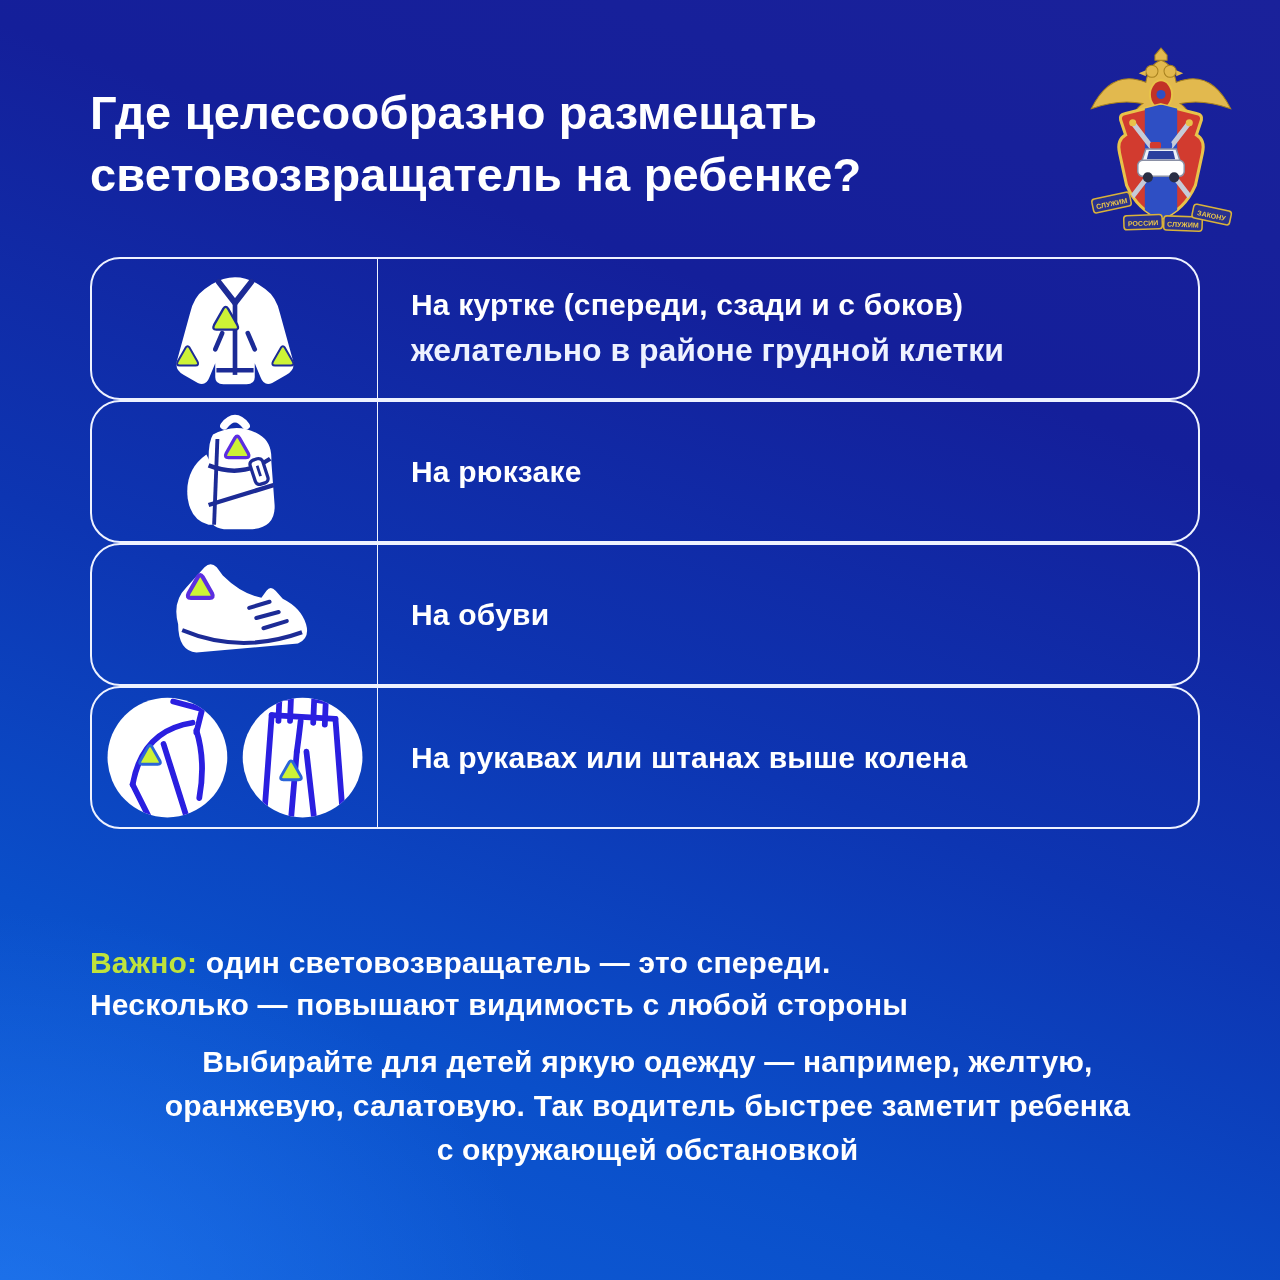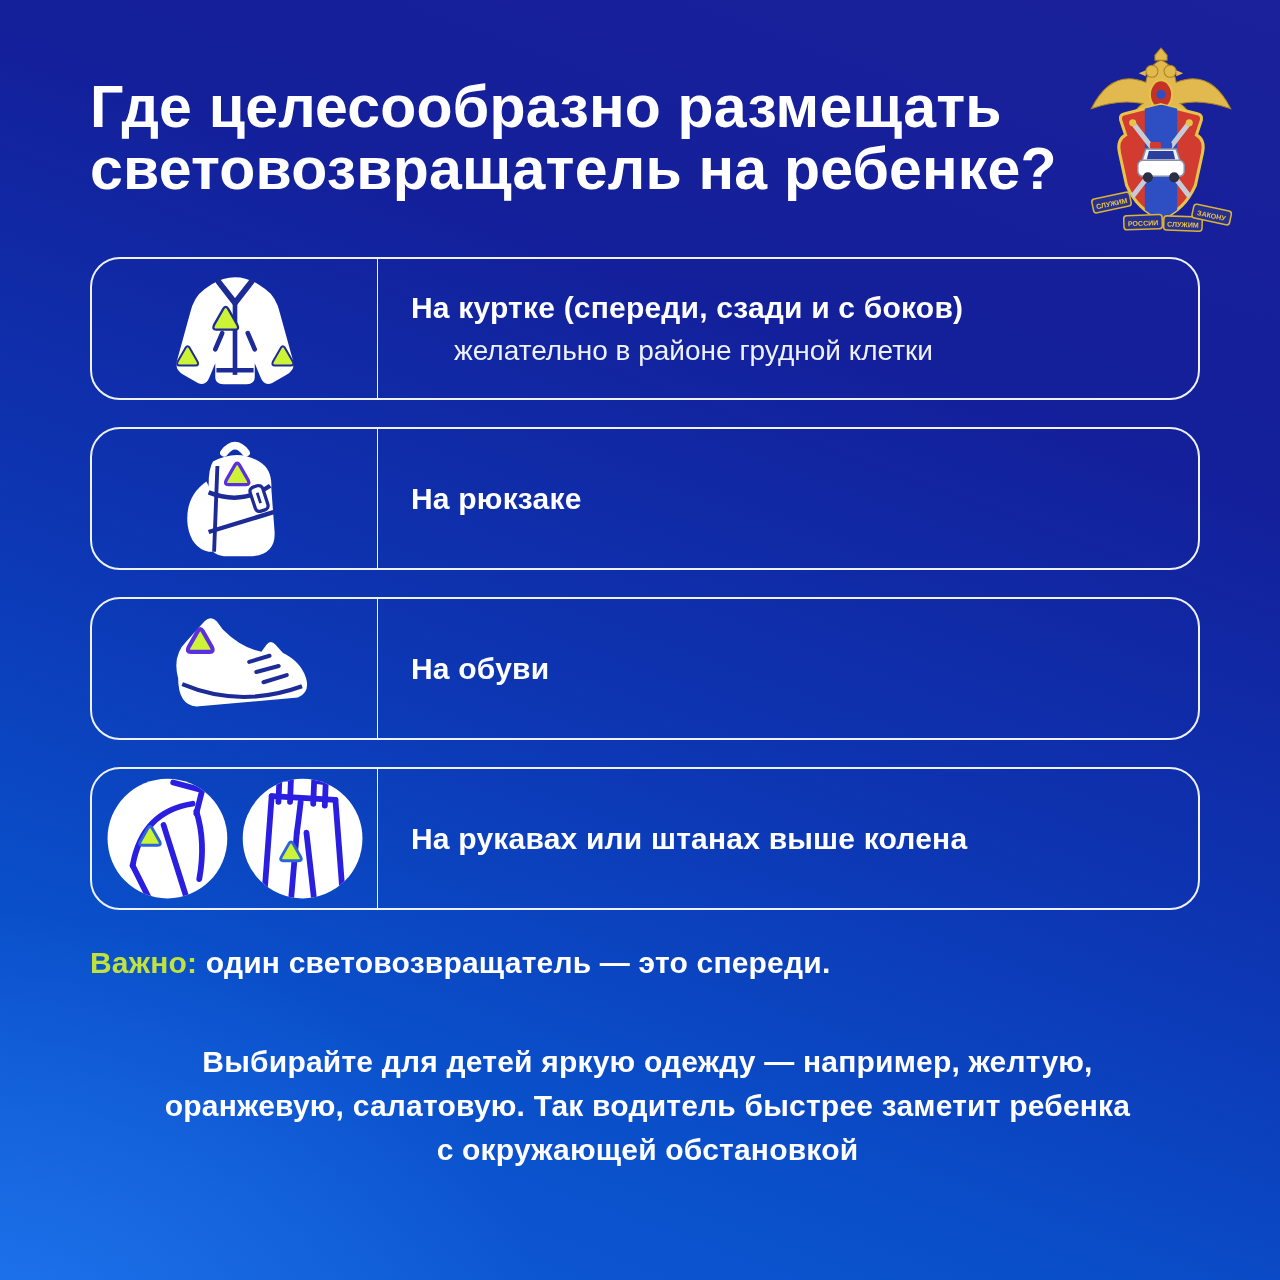--- a/index.html
+++ b/index.html
@@ -7,45 +7,45 @@
     position:relative;
     width:1280px;height:1280px;
     overflow:hidden;
     font-family:"Liberation Sans","DejaVu Sans",sans-serif;
     color:#ffffff;
     background:
       radial-gradient(900px 700px at 0% 104%, rgba(45,135,255,0.50), rgba(45,135,255,0) 60%),
       linear-gradient(200deg,#1a219a 0%,#141f9a 28%,#0d35b2 55%,#0a4fca 78%,#0f5ed8 100%);
   }
   .title{
-    position:absolute;left:90px;top:76px;
-    font-size:59px;font-weight:800;line-height:62px;letter-spacing:.2px;
+    position:absolute;left:90px;top:82px;
+    font-size:47px;font-weight:800;line-height:62px;letter-spacing:.2px;
   }
   .title span{display:block;}
   .emblem{position:absolute;left:1085px;top:46px;}
   .cards{
     position:absolute;left:90px;top:257px;width:1110px;
-    display:flex;flex-direction:column;gap:27px;
+    display:flex;flex-direction:column;
   }
   .card{
     box-sizing:border-box;
     height:143px;border:2px solid #eef2ff;border-radius:30px;
     display:flex;align-items:stretch;
   }
   .card-icon-col{
     width:285px;flex:0 0 285px;
     display:flex;align-items:center;justify-content:center;gap:10px;
     border-right:1.5px solid #eef2ff;
   }
   .card-text-col{
     flex:1;display:flex;flex-direction:column;justify-content:center;
     padding-left:33px;padding-right:20px;
   }
   .card-title{font-size:30px;font-weight:700;letter-spacing:.2px;}
-  .card-sub{font-size:28px;font-weight:400;margin-top:10px;color:#eef2ff;margin-left:43px;}
+  .card-sub{font-size:32px;font-weight:700;margin-top:10px;color:#eef2ff;}
   .note{
     position:absolute;left:90px;top:942px;width:1110px;
     font-size:30px;font-weight:700;line-height:42px;letter-spacing:.2px;
   }
   .note .lime{color:#bfe33c;}
   .paragraph{
     position:absolute;left:90px;top:1040px;width:1115px;
     font-size:30px;font-weight:600;line-height:44px;letter-spacing:.2px;
   }
   .paragraph span{display:block;text-align:center;}
@@ -220,20 +220,21 @@
       </div>
       <div class="card-text-col">
         <div class="card-title">На рукавах или штанах выше колена</div>
       </div>
     </div>
 
   </div>
 
   <div class="note">
     <span class="lime">Важно:</span>&nbsp;<span>один световозвращатель — это спереди.</span><br>
+    <span>Несколько — повышают видимость с любой стороны</span>
   </div>
 
   <div class="paragraph">
     <span>Выбирайте для детей яркую одежду — например, желтую,</span>
     <span>оранжевую, салатовую. Так водитель быстрее заметит ребенка</span>
     <span>с окружающей обстановкой</span>
   </div>
 
 </div>
 

